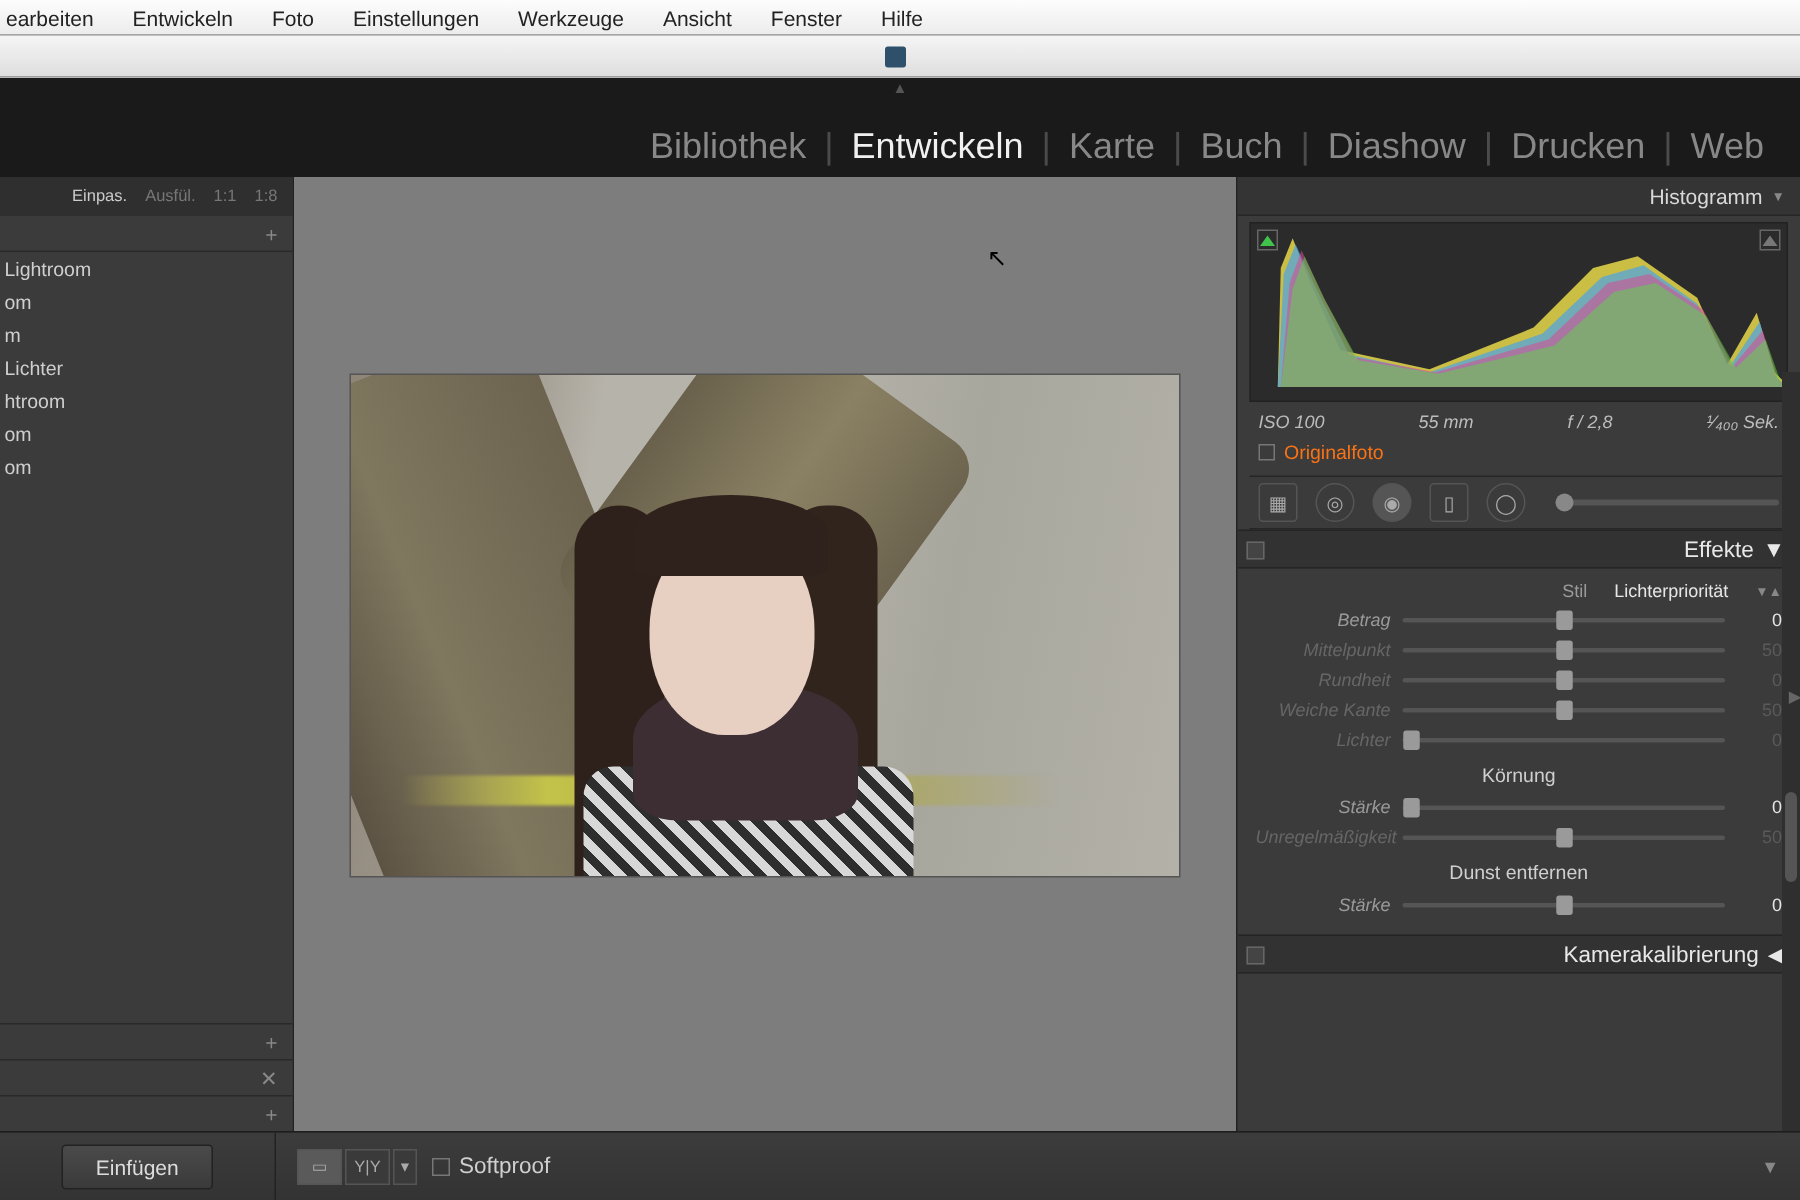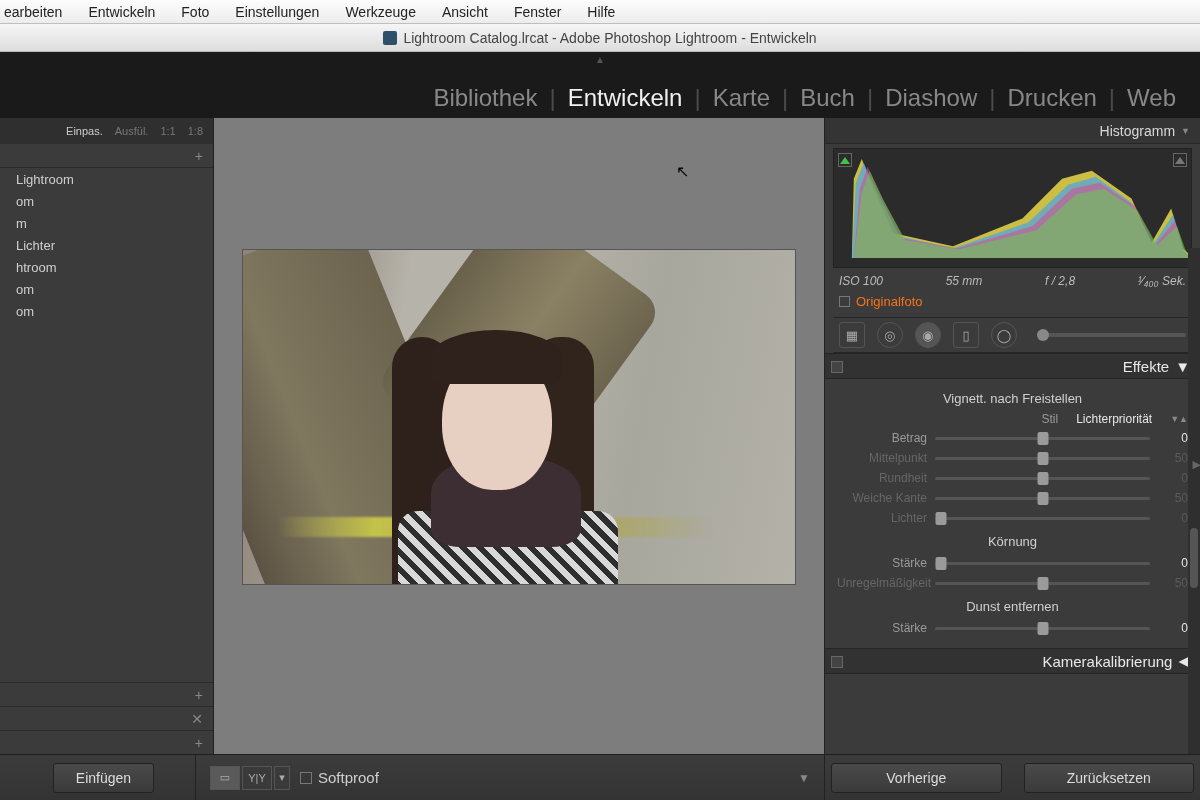--- a/index.html
+++ b/index.html
@@ -12,27 +12,27 @@
   .title-bar .icon { width: 14px; height: 14px; background:#2f506b; margin-right:6px; border-radius:2px; }
   
   .lr-top { background:#1a1a1a; height:66px; position:relative; }
   .lr-top .arrow-up { position:absolute; top:2px; left:50%; transform:translateX(-50%); color:#555; font-size:10px; }
   .module-tabs { position:absolute; bottom:6px; right:12px; display:flex; align-items:center; font-size:24px; color:#888; font-weight:300; }
   .module-tabs .tab { padding:0 12px; cursor:pointer; }
   .module-tabs .sep { color:#4b4b4b; font-weight:200; }
   .module-tabs .active { color:#f0f0f0; }
   
   .workspace { display:flex; height: calc(800px - 24px - 28px - 66px - 46px); background:#323232; }
-  .left-panel { width:214px; background:#3b3b3b; display:flex; flex-direction:column; border-right:1px solid #222; }
+  .left-panel { width:196px; background:#3b3b3b; display:flex; flex-direction:column; border-right:1px solid #222; }
   .zoom-row { height:26px; background:#2f2f2f; display:flex; align-items:center; justify-content:flex-end; gap:12px; padding:0 10px; font-size:11px; color:#ccc; }
   .zoom-row .dim { color:#777; }
   .plus-row { height:24px; background:#3b3b3b; display:flex; align-items:center; justify-content:flex-end; padding-right:10px; color:#888; font-size:16px; border-top:1px solid #2a2a2a; }
   .plus-row.top { border-top:none; border-bottom:1px solid #2a2a2a;}
   .preset-list { flex:0 0 auto; }
-  .preset-list .item { height:22px; display:flex; align-items:center; padding-left:16px; font-size:13px; color:#cfcfcf; background:#3b3b3b; }
+  .preset-list .item { height:22px; display:flex; align-items:center; padding-left:3px; font-size:13px; color:#cfcfcf; background:#3b3b3b; }
   .left-spacer { flex:1; background:#3b3b3b; }
   .icon-small{font-size:14px;color:#888;}
   
   .center { flex:1; background:#7d7d7d; display:flex; align-items:flex-start; justify-content:center; padding:14px; position:relative; }
   .photo { width:552px; height:334px; margin-top:118px; background:#777; position:relative; overflow:hidden; box-shadow:0 0 0 1px #555; }
   
   .photo .bg { position:absolute; inset:0; background:
      radial-gradient(ellipse 180px 240px at 46% 68%, #3a2a24 0%, #3a2a24 28%, transparent 30%),
      linear-gradient(100deg,#8e8577 0%,#9a9388 15%,#b6b3aa 28%,#b6b3aa 50%,#a8a79d 70%,#b3b1a8 100%);
   }
@@ -68,32 +68,32 @@
   .mini-slider .knob{position:absolute;left:0;top:-4px;width:12px;height:12px;border-radius:50%;background:#888;}
   .section-bar{height:26px;background:#323232;display:flex;align-items:center;justify-content:flex-end;padding:0 10px;font-size:15px;color:#e8e8e8;border-top:1px solid #252525;border-bottom:1px solid #252525;gap:6px;position:relative;}
   .section-bar .switch{position:absolute;left:6px;top:7px;width:12px;height:12px;border:1px solid #666;background:#444;}
   .sliders { padding:6px 12px 10px; font-size:12px; color:#9a9a9a;}
   .group-title{ text-align:center; color:#cfcfcf; padding:6px 0 4px; font-size:13px;}
   .dropdown-row{display:flex;align-items:center;justify-content:flex-end;gap:18px;padding:2px 0;}
   .dropdown-row .lbl{color:#9a9a9a;}
   .dropdown-row .val{color:#e6e6e6;}
   .dropdown-row .caret{color:#888;font-size:9px;}
   .slider-row{display:flex;align-items:center;gap:8px;padding:3px 0;}
-  .slider-row .lbl{width:90px;text-align:right;color:#9a9a9a;}
+  .slider-row .lbl{width:90px;text-align:right;color:#9a9a9a;font-style:italic;}
   .slider-row.disabled .lbl{color:#666;}
   .slider-row .track{flex:1;height:3px;background:#555;position:relative;border-radius:2px;}
   .slider-row .knob{position:absolute;top:-5px;width:11px;height:13px;background:#9a9a9a;border-radius:2px;transform:translateX(-50%);}
   .slider-row .num{width:30px;text-align:right;color:#e4e4e4;}
   .slider-row.disabled .num{color:#5a5a5a;}
   .right-scroll{position:absolute;right:0;top:130px;bottom:0;width:12px;background:#2f2f2f;}
   .right-scroll .thumb{position:absolute;left:2px;width:8px;top:280px;height:60px;background:#555;border-radius:4px;}
   .right-arrow{position:absolute;right:-1px;top:340px;color:#666;font-size:11px;}
   
   .bottom-bar { height:46px; background:linear-gradient(#3c3c3c,#333); display:flex; align-items:center; border-top:1px solid #1e1e1e;}
-  .bottom-left{width:184px;display:flex;align-items:center;justify-content:center;border-right:1px solid #222;height:100%;margin-left:12px;}
+  .bottom-left{width:184px;display:flex;align-items:center;justify-content:center;border-right:1px solid #222;height:100%;}
   .btn { background:linear-gradient(#4a4a4a,#3a3a3a); border:1px solid #222; color:#ddd; font-size:14px; padding:6px 22px; border-radius:3px; cursor:pointer;}
   .bottom-center{flex:1;display:flex;align-items:center;gap:10px;padding:0 14px;position:relative;}
   .view-toggle{display:flex;gap:2px;}
   .vt{width:30px;height:24px;border:1px solid #555;background:#3a3a3a;display:flex;align-items:center;justify-content:center;font-size:11px;color:#aaa;}
   .vt.active{background:#5a5a5a;}
   .softproof{display:flex;align-items:center;gap:6px;color:#cfcfcf;font-size:15px;}
   .softproof .chk{width:12px;height:12px;border:1px solid #777;}
   .bottom-center .drop{position:absolute;right:14px;color:#888;font-size:12px;}
   .bottom-right{width:376px;display:flex;gap:10px;align-items:center;justify-content:center;border-left:1px solid #222;height:100%;}
   .bottom-right .btn{flex:1;margin:0 6px;text-align:center;}
@@ -107,21 +107,20 @@
   <span>Foto</span>
   <span>Einstellungen</span>
   <span>Werkzeuge</span>
   <span>Ansicht</span>
   <span>Fenster</span>
   <span>Hilfe</span>
 </div>
 
 <div class="title-bar">
   <span class="icon"></span>
-  <span>Lightroom Catalog.lrcat - Adobe Photoshop Lightroom - Entwickeln</span>
 </div>
 
 <div class="lr-top">
   <div class="arrow-up">▲</div>
   <div class="module-tabs">
     <span class="tab">Bibliothek</span>
       <span class="sep">|</span>
     <span class="tab active">Entwickeln</span>
       <span class="sep">|</span>
     <span class="tab">Karte</span>
@@ -220,21 +219,20 @@
           <div class="knob"></div>
         </div>
     </div>
 
     <div class="section-bar">
       <span class="switch"></span>
       <span>Effekte</span>
       <span class="tri">▼</span>
     </div>
     <div class="sliders">
-      <div class="group-title">Vignett. nach Freistellen</div>
       <div class="dropdown-row">
         <span class="lbl">Stil</span>
         <span class="val">Lichterpriorität</span>
         <span class="caret">▼▲</span>
       </div>
       <div id="vign-sliders">
           <div class="slider-row">
             <span class="lbl">Betrag</span>
             <span class="track">
               <span class="knob" style="left:50%"></span>
@@ -321,17 +319,13 @@
       <div class="vt active">▭</div>
       <div class="vt">Y|Y</div>
       <div class="vt" style="width:16px">▾</div>
     </div>
     <div class="softproof">
       <span class="chk"></span>
       <span>Softproof</span>
     </div>
     <span class="drop">▼</span>
   </div>
-  <div class="bottom-right">
-    <button class="btn">Vorherige</button>
-    <button class="btn">Zurücksetzen</button>
-  </div>
 </div>
 
 </body></html>

